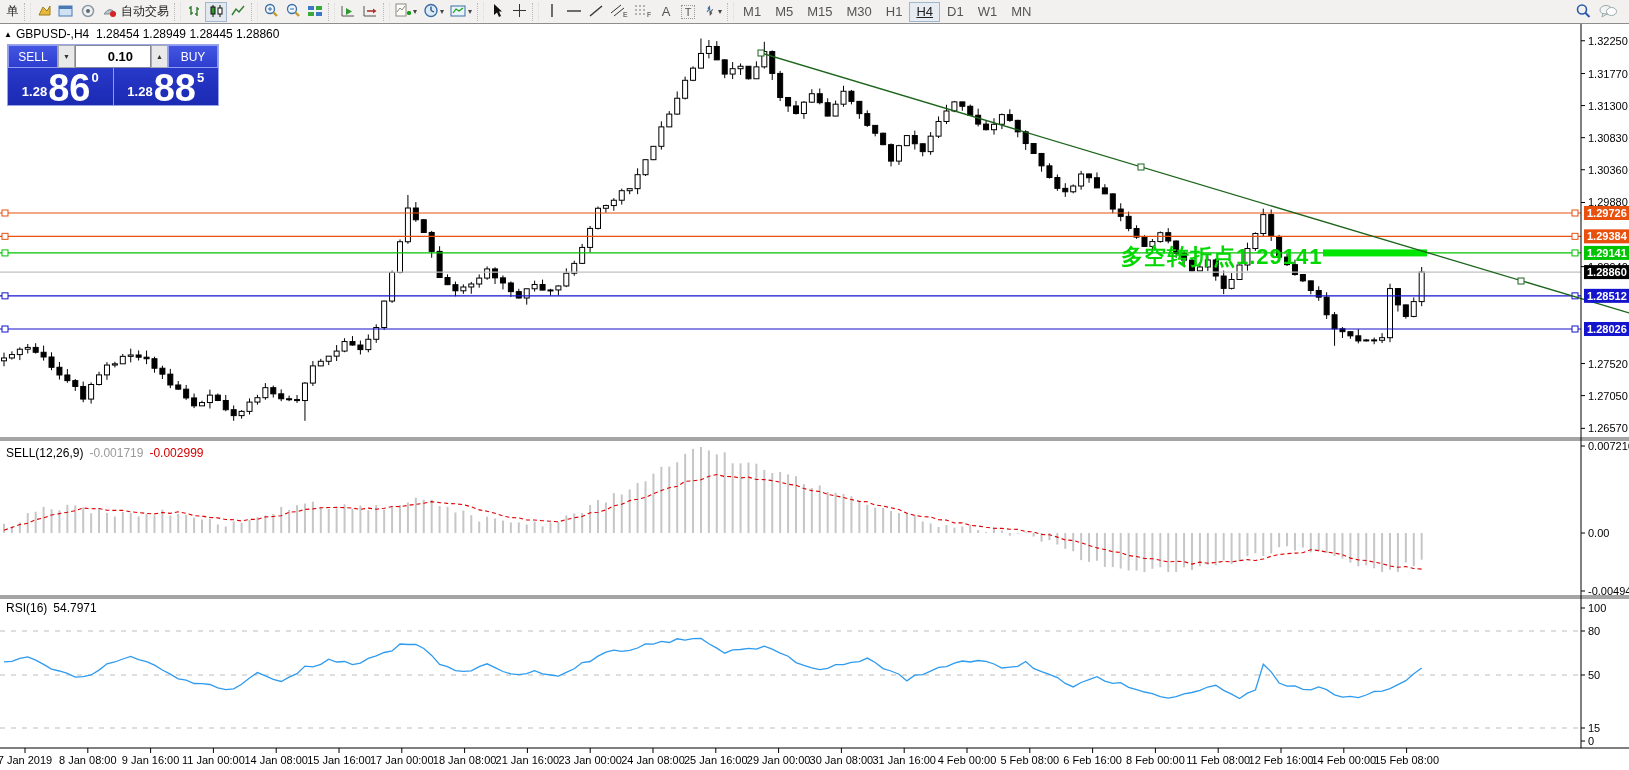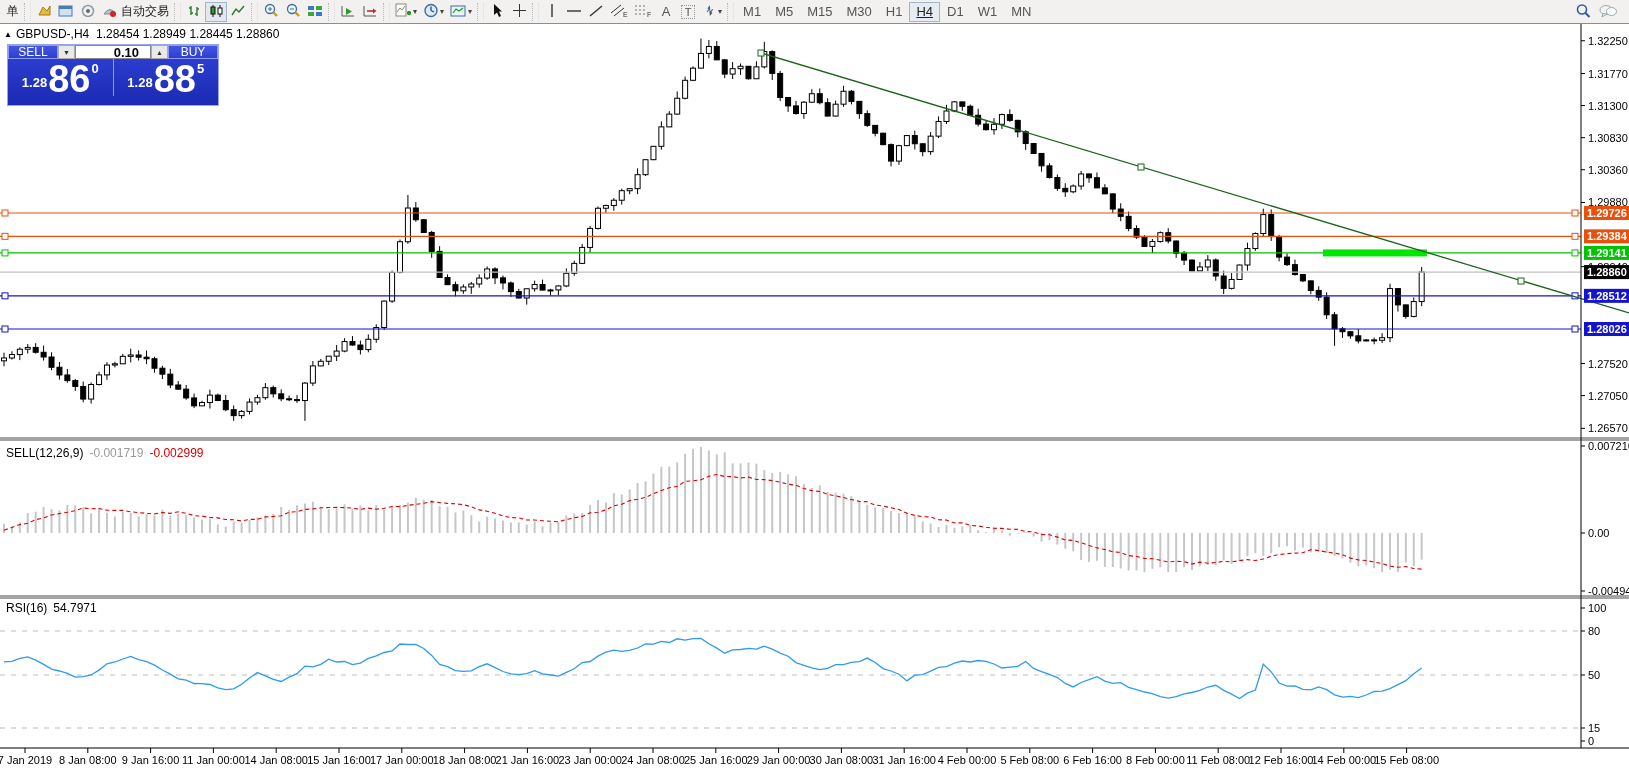--- a/index.html
+++ b/index.html
@@ -19,27 +19,27 @@
   #tb-right{margin-left:auto;display:flex;align-items:center;margin-right:8px;}
   .zh{font-size:12px;color:#222;margin-left:3px;}
   
   #chart-canvas{position:absolute;left:0;top:24px;}
   #chart-title{position:absolute;left:4px;top:27px;font-size:12px;color:#000;}
   #chart-title .tri{font-size:8px;vertical-align:1px;margin-right:4px;}
   
   #trade-panel{position:absolute;left:7px;top:44px;width:212px;height:62px;
     background:linear-gradient(#3142d8,#1b2ab2);border:1px solid #9aa4e8;box-sizing:border-box;
     color:#fff;}
-  #tp-top{display:flex;height:14px;}
+  #tp-top{display:flex;height:23px;}
   .tp-head{width:50px;display:flex;align-items:center;justify-content:center;font-size:12px;
     background:linear-gradient(#4356e2,#2e3ecf);border:1px solid #8f9bf0;box-sizing:border-box;color:#fff;}
   .tp-spin{width:17px;background:#e9e9e9;color:#333;display:flex;align-items:center;justify-content:center;
     font-size:7px;border:1px solid #aaa;box-sizing:border-box;}
   #tp-vol{flex:1;background:#fff;color:#000;font-size:13px;font-weight:bold;display:flex;
-    align-items:center;justify-content:flex-end;padding-right:11px;border:1px solid #889;box-sizing:border-box;}
+    align-items:center;justify-content:flex-end;padding-right:17px;border:1px solid #889;box-sizing:border-box;}
   #tp-bottom{display:flex;height:37px;}
   .tp-price{flex:1;display:flex;align-items:flex-end;justify-content:center;padding-bottom:3px;}
   .tp-price.sellside{border-right:1px solid #8f9bf0;}
   .p-small{font-size:13px;font-weight:bold;margin-bottom:3px;}
   .p-big{font-size:38px;font-weight:bold;line-height:28px;margin:0 1px;}
   .p-sup{font-size:13px;font-weight:bold;align-self:flex-start;margin-top:2px;}
   
   .ind-label{position:absolute;font-size:12px;color:#000;}
   .v-gray{color:#9a9a9a;margin-left:6px;}
   .v-red{color:#d40000;margin-left:6px;}
@@ -1011,14 +1011,15 @@
     </div>
   </div>
 
   <div class="ind-label" style="left:6px;top:446px;">
     <span>SELL(12,26,9)</span><span class="v-gray">-0.001719</span><span class="v-red">-0.002999</span>
   </div>
   <div class="ind-label" style="left:6px;top:601px;">
     <span>RSI(16)</span><span class="v-blue">54.7971</span>
   </div>
 
+  <div id="annotation" style="color: rgb(0, 216, 0);">多空转折点1.29141</div>
 
 </div>
 
 </body></html>

